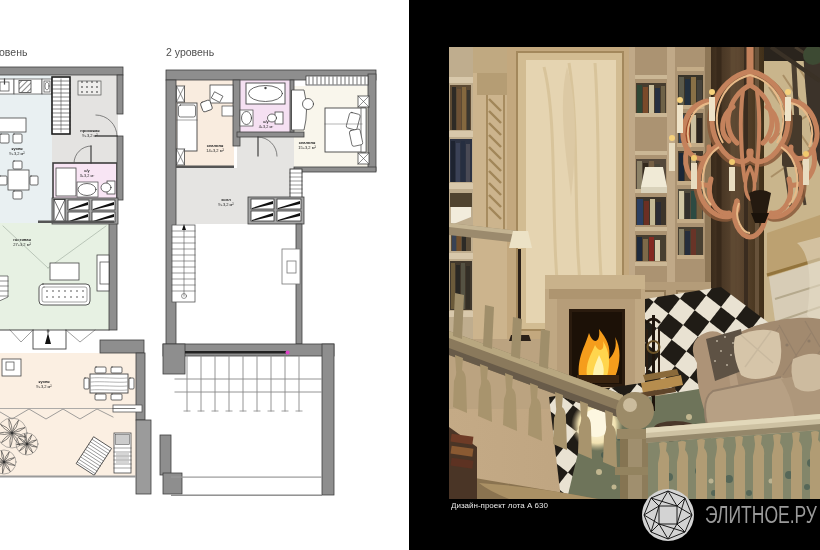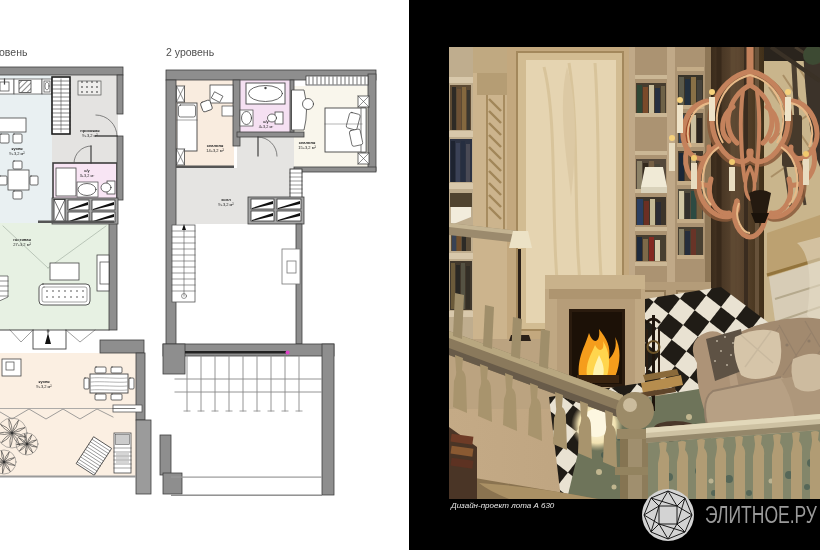--- a/index.html
+++ b/index.html
@@ -1001,21 +1001,21 @@
   </g>
 
   <g>
     <polygon points="0,380 28,400 28,452 0,452" fill="#4a3526"></polygon>
     <rect x="2" y="388" width="22" height="8" fill="#6e3b26" transform="rotate(8 12 392)"></rect>
     <rect x="2" y="400" width="22" height="8" fill="#8a5a32" transform="rotate(8 12 404)"></rect>
     <rect x="2" y="412" width="22" height="8" fill="#5d3222" transform="rotate(8 12 416)"></rect>
   </g>
 </svg>
 
-<div class="abs" style="left:451px;top:501px;color:#e8e8e8;font-size:8px;font-style:italic;">Дизайн-проект лота А 630</div>
+<div class="abs" style="left:451px;top:501px;color:#e8e8e8;font-size:8px;">Дизайн-проект лота А 630</div>
 
 <svg class="abs" style="left:641px;top:488px" width="55" height="55" viewBox="0 0 55 55">
   <circle cx="27" cy="27" r="26" fill="#d3d3d3"></circle>
   <g stroke="#1a1a1a" stroke-width="1" fill="none">
     <polygon points="27,3 44,10 51,27 44,44 27,51 10,44 3,27 10,10"></polygon>
     <polygon points="18,18 36,18 36,36 18,36"></polygon>
     <path d="M27,3 L18,18 M27,3 L36,18 M44,10 L36,18 M44,10 L36,36 M51,27 L36,18 M51,27 L36,36 M44,44 L36,36 M44,44 L18,36 M27,51 L36,36 M27,51 L18,36 M10,44 L18,36 M10,44 L18,18 M3,27 L18,36 M3,27 L18,18 M10,10 L18,18 M10,10 L36,18"></path>
   </g>
 </svg>
 

